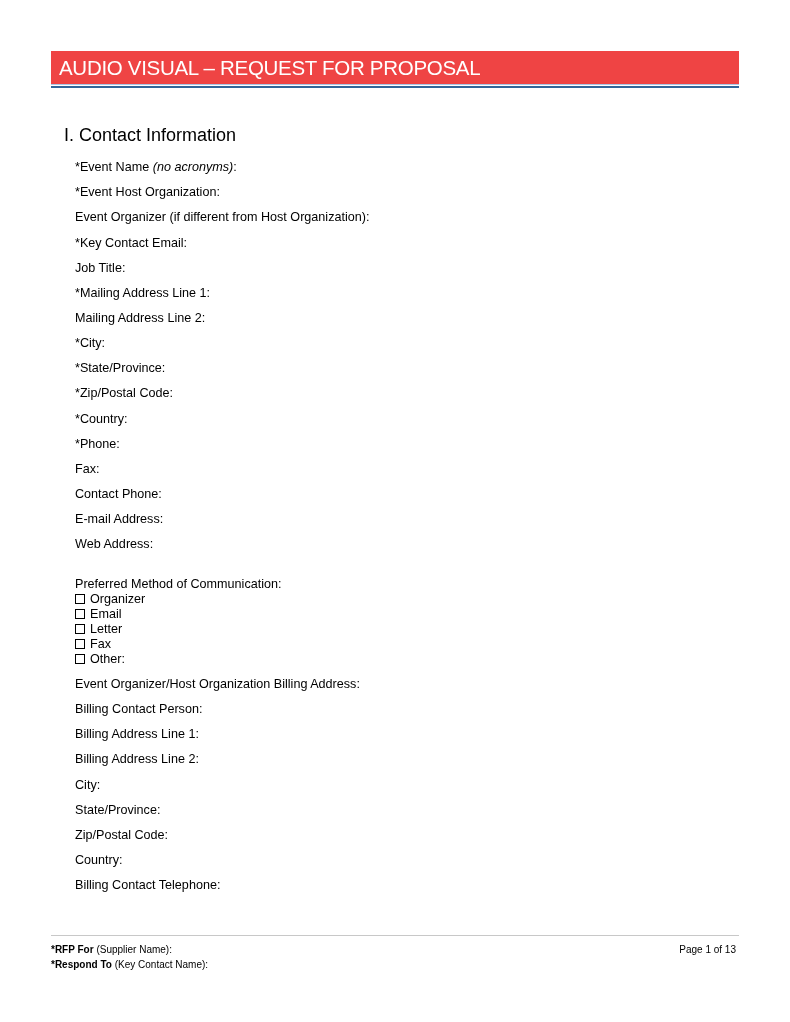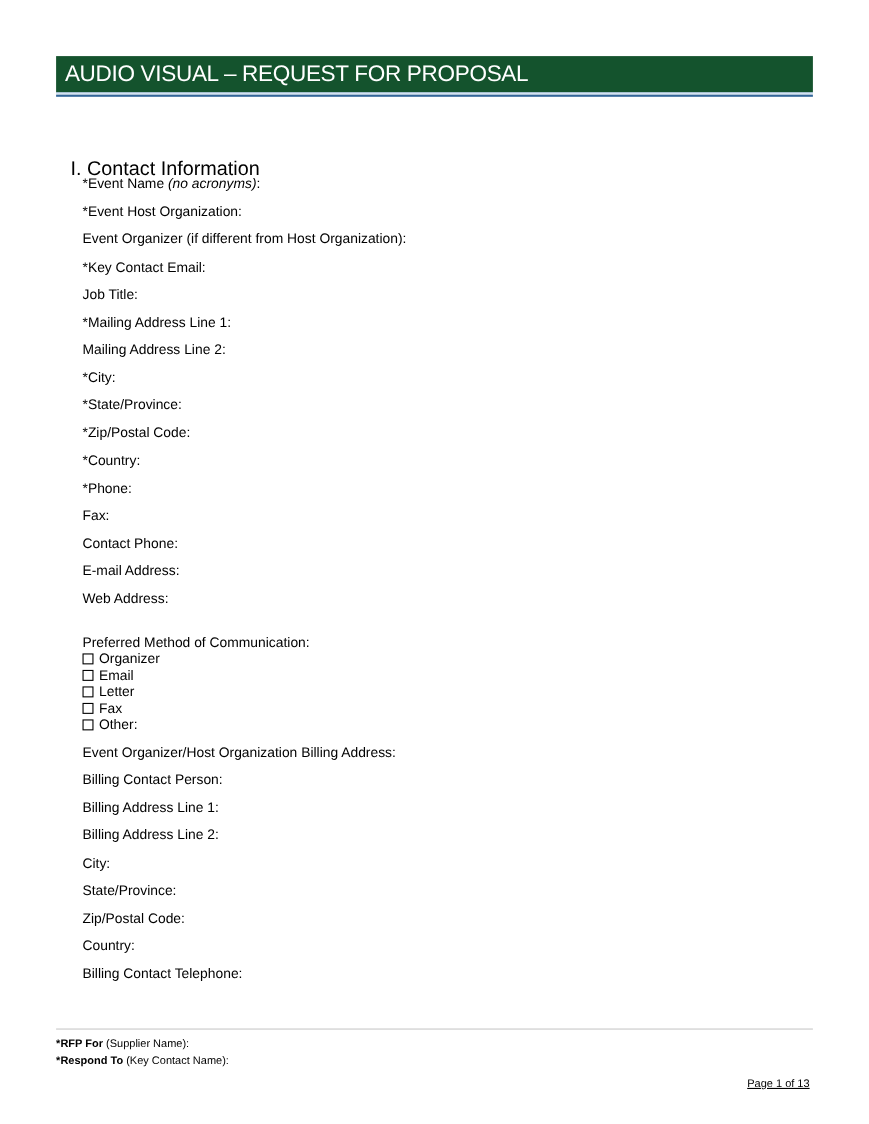--- a/index.html
+++ b/index.html
@@ -1,32 +1,32 @@
 <!DOCTYPE html>
 <html><head>
 <meta charset="utf-8">
 <style>
   html, body { margin: 0; padding: 0; background: #ffffff; }
   body { width: 790px; height: 1022px; position: relative; overflow: hidden;
          font-family: "Liberation Sans", sans-serif; color: #000; }
   .banner { position: absolute; left: 51px; top: 51px; width: 688px; height: 33px;
-            background: #14532d; }
+            background: #ef4444; }
   .banner-title { position: absolute; left: 8px; top: 5px; font-size: 20.5px; color: #ffffff;
                   letter-spacing: -0.3px; white-space: nowrap; }
   .banner-light { position: absolute; left: 51px; top: 84px; width: 688px; height: 1px; background: #a9c6e6; }
   .banner-dark { position: absolute; left: 51px; top: 86px; width: 688px; height: 2px; background: #336699; }
-  .section-title { position: absolute; left: 64px; top: 143px; font-size: 18px; white-space: nowrap; }
+  .section-title { position: absolute; left: 64px; top: 125px; font-size: 18px; white-space: nowrap; }
   .field { position: absolute; left: 75px; font-size: 12.6px; white-space: nowrap; text-align: right; }
   .field .note { font-style: italic; }
   .cb-row { position: absolute; left: 75px; font-size: 12.6px; white-space: nowrap; display: flex; align-items: center; }
   .cb { display: inline-block; width: 8px; height: 8px; border: 1.3px solid #000; margin-right: 5px; box-sizing: content-box; }
   .footer-rule { position: absolute; left: 51px; top: 935px; width: 688px; height: 1px; background: #c8c8c8; }
   .footer-line { position: absolute; left: 51px; font-size: 10px; white-space: nowrap; }
   .footer-line b { font-weight: bold; }
-  .page-num { position: absolute; right: 54px; top: 980px; font-size: 10px; white-space: nowrap; text-decoration: underline; }
+  .page-num { position: absolute; right: 54px; top: 944px; font-size: 10px; white-space: nowrap; }
 </style>
 </head>
 <body>
 
 <div class="banner">
   <div class="banner-title">AUDIO VISUAL – REQUEST FOR PROPOSAL</div>
 </div>
 <div class="banner-light"></div>
 <div class="banner-dark"></div>
 

